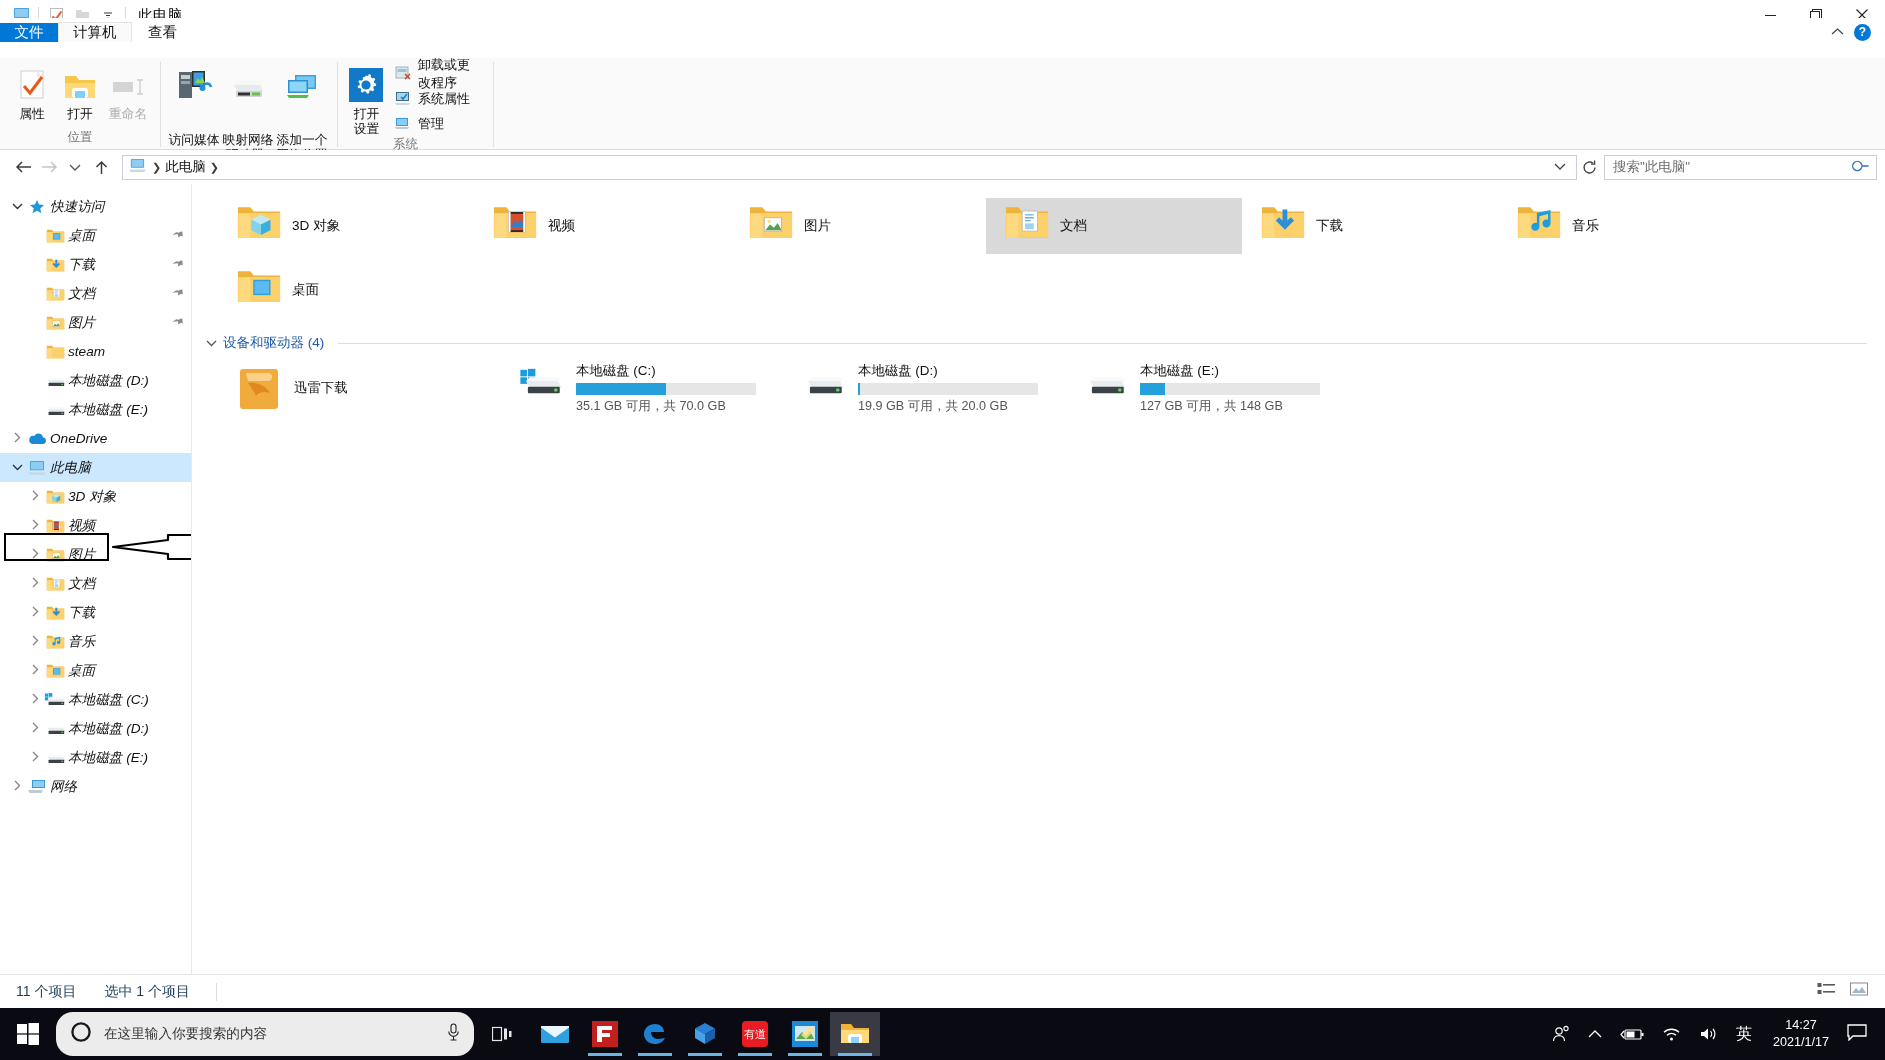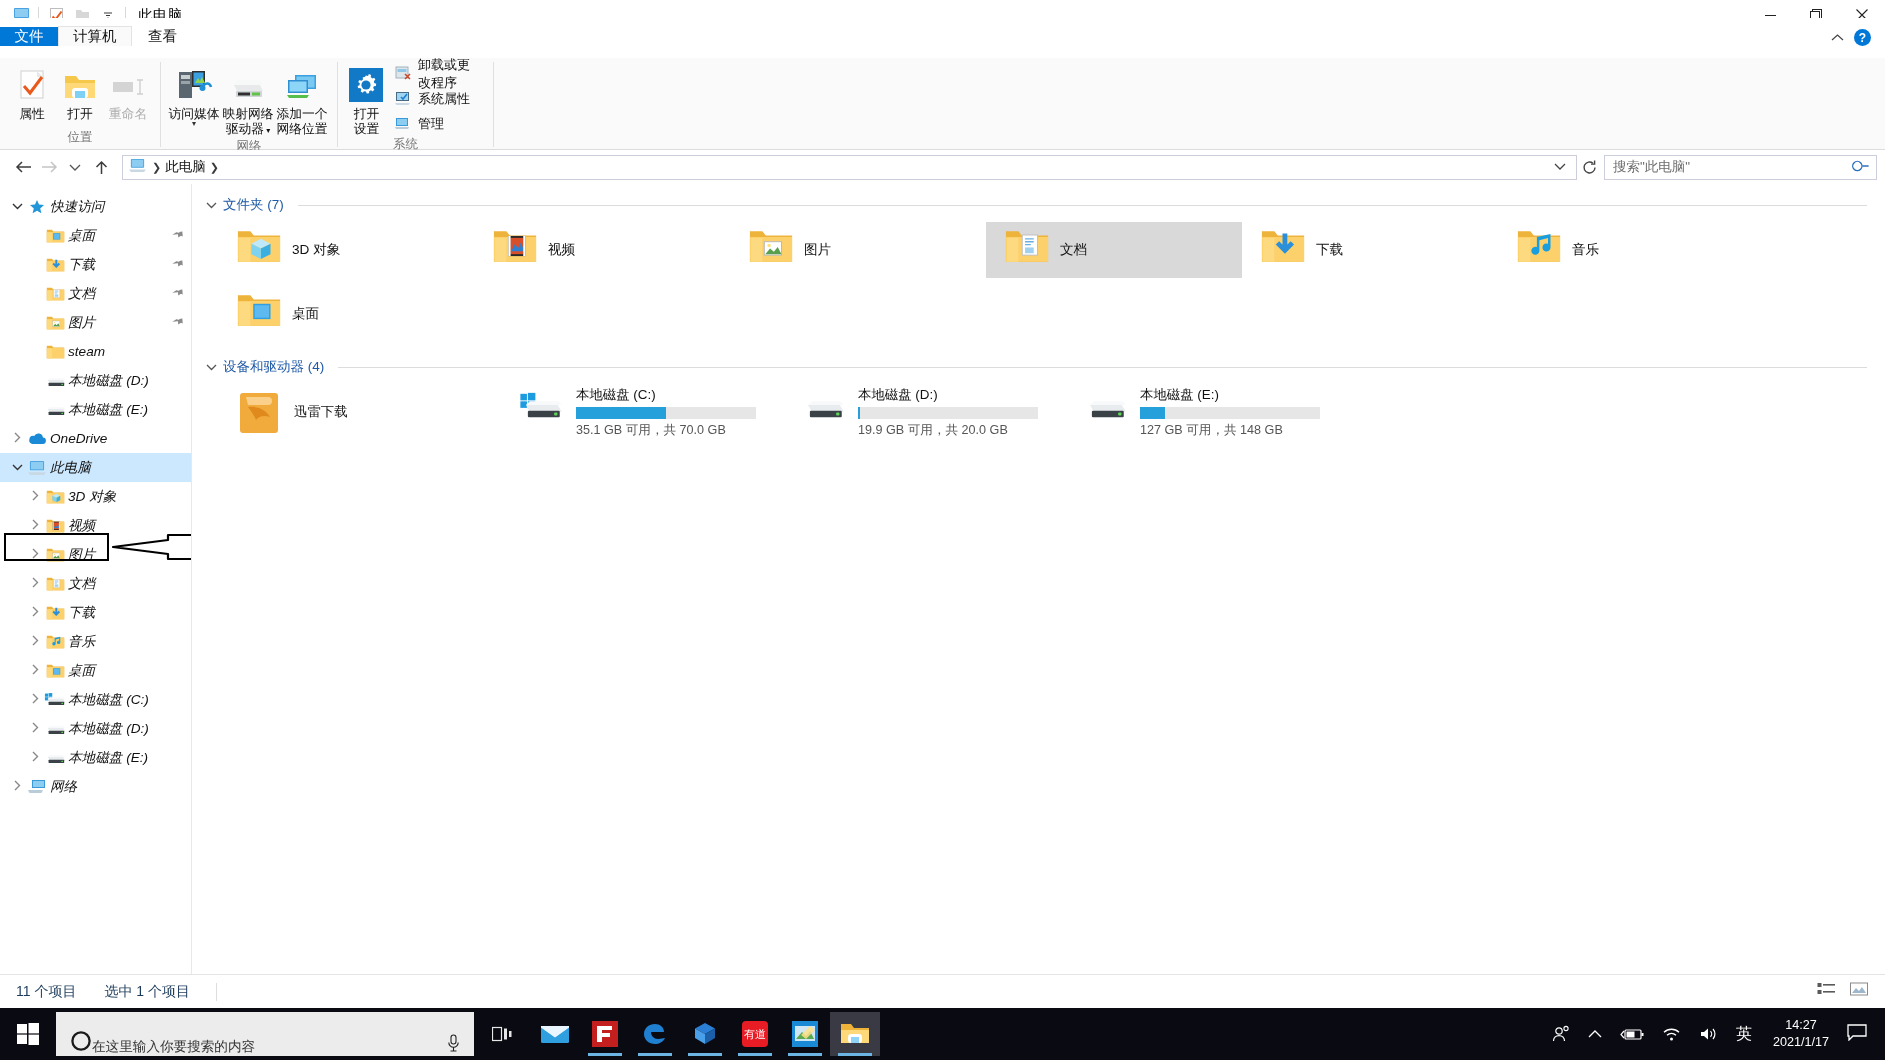--- a/index.html
+++ b/index.html
@@ -23,21 +23,21 @@
   }
   .wincontrols { position: absolute; right: 0; top: 0; display: flex; height: 30px; }
   .wc {
     width: 46px; height: 30px; display: flex; align-items: center; justify-content: center;
     color: #222; font-size: 13px;
   }
 
   
   .tabstrip {
     position: absolute; top: 18px; left: 0; width: 1885px; height: 28px;
-    background: #ffffff; display: flex; align-items: flex-end;
+    background: #ffffff; display: flex; align-items: center;
   }
   .tab {
     min-width: 62px; padding: 0 14px; display: flex; align-items: center; justify-content: center;
     font-size: 14.5px; color: #1a1a1a;
   }
   .tab.file { background: #0078d7; color: #fff; font-size: 14.5px; min-width: 58px; }
   .tab.active { background: #fafafa; border: 1px solid #e3e3e3; border-bottom: none; color: #111; }
   .tabstrip .right-icons {
     margin-left: auto; display: flex; align-items: center; gap: 10px; padding-right: 14px;
   }
@@ -56,21 +56,21 @@
   .rgroup { display: flex; flex-direction: column; position: relative; }
   .rgroup-body { display: flex; align-items: flex-start; padding: 5px 8px 0 8px; flex: 1; }
   .rgroup-label {
     text-align: center; font-size: 12.5px; color: #767676; height: 20px; line-height: 16px;
   }
   .rsep { width: 1px; background: #e0e0e0; margin: 4px 0 2px 0; }
   .rbig {
     width: 58px; display: flex; flex-direction: column; align-items: center;
     padding-top: 3px; cursor: default;
   }
-  .rbig.wide { width: 62px; }
+  .rbig.wide { width: 62px; gap: 26px; }
   .rbig .ic { height: 36px; display: flex; align-items: flex-end; justify-content: center; }
   .rbig .lbl {
     font-size: 12.8px; color: #111; text-align: center; line-height: 15px; margin-top: 4px;
   }
   .rbig.disabled .lbl { color: #adadad; }
   .rsmall-col { display: flex; flex-direction: column; justify-content: center; padding-left: 6px; gap: 3px; }
   .rsmall {
     display: flex; align-items: center; gap: 7px; font-size: 13px; color: #111;
     height: 22px; padding: 0 4px;
   }
@@ -161,22 +161,22 @@
   .st-div { width: 1px; height: 18px; background: #dedede; margin-left: 26px; }
   .st-right { margin-left: auto; display: flex; align-items: center; gap: 14px; padding-right: 16px; }
 
   
   .taskbar {
     position: absolute; top: 1008px; left: 0; width: 1885px; height: 52px;
     background: #0a0a12; display: flex; align-items: center;
   }
   .startbtn { width: 56px; height: 52px; display: flex; align-items: center; justify-content: center; }
   .tb-search {
-    width: 418px; height: 44px; background: #ececec; display: flex; align-items: flex-end;
-    gap: 0; padding: 0 14px; margin-left: 0px;
+    width: 418px; height: 44px; background: #ececec; display: flex; align-items: center;
+    gap: 12px; padding: 0 14px; margin-left: 0px; border-radius: 17px;
   }
   .tb-search .ph { font-size: 13.6px; color: #333; }
   .tb-search .mic { margin-left: auto; color: #222; font-size: 16px; }
   .taskview { width: 56px; height: 52px; display: flex; align-items: center; justify-content: center; }
   .tbapps { display: flex; align-items: center; height: 52px; }
   .tbapp {
     width: 50px; height: 44px; display: flex; align-items: center; justify-content: center;
     position: relative;
   }
   .tbapp.running::after {
@@ -771,29 +771,20 @@
         </div>
 
       <div class="anno-rect" style="left:4px; top:349px; width:105px; height:28px;"></div>
       <svg class="anno-arrow" style="left:108px; top:348px;" width="110" height="30" viewBox="0 0 110 30">
         <path d="M105 3 L105 27 L60 27 L60 22 L5 15 L60 8 L60 3 Z" fill="#ffffff" stroke="#000" stroke-width="2.2" stroke-linejoin="round"></path>
       </svg>
     </div>
 
     <div class="filepane">
 
-      <div class="grouphdr">
-        <span class="gchev">
-          <svg width="11" height="8" viewBox="0 0 11 8">
-              <path d="M1 2l4.5 4.5L10 2" stroke="#555" stroke-width="1.3" fill="none"></path>
-            </svg>
-        </span>
-        <span class="gtxt">文件夹 (7)</span>
-        <span class="grule"></span>
-      </div>
       <div class="tilegrid" id="folders-host">
           <div class="tile">
             <span class="ticon"><svg width="46" height="39" viewBox="0 0 48 40">
                 <path d="M2 4h13l3.5 4.5H46V36H2z" fill="#eeb33a"></path>
                 <path d="M2 10h44v26H2z" fill="#fcd06a"></path>
                 <path d="M3 11h12v25H3z" fill="#fdd97f"></path>
                 <path d="M26 12l10 5-10 5-10-5z" fill="#bfe8f8"></path>
                 <path d="M26 22l10-5v11l-10 5z" fill="#3bb0e0"></path>
                 <path d="M16 17v11l10 5V22z" fill="#7fd3ef"></path>
               </svg></span>

